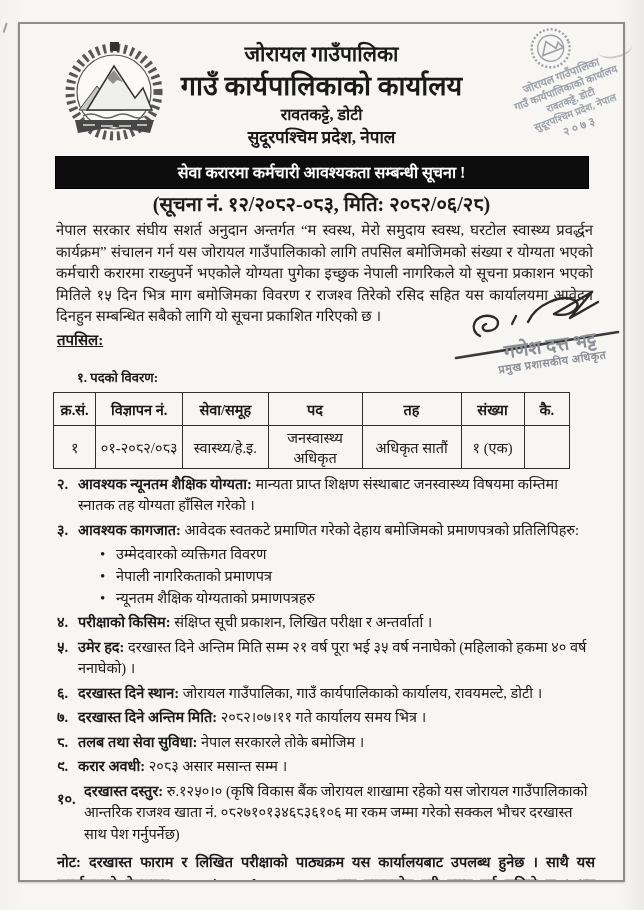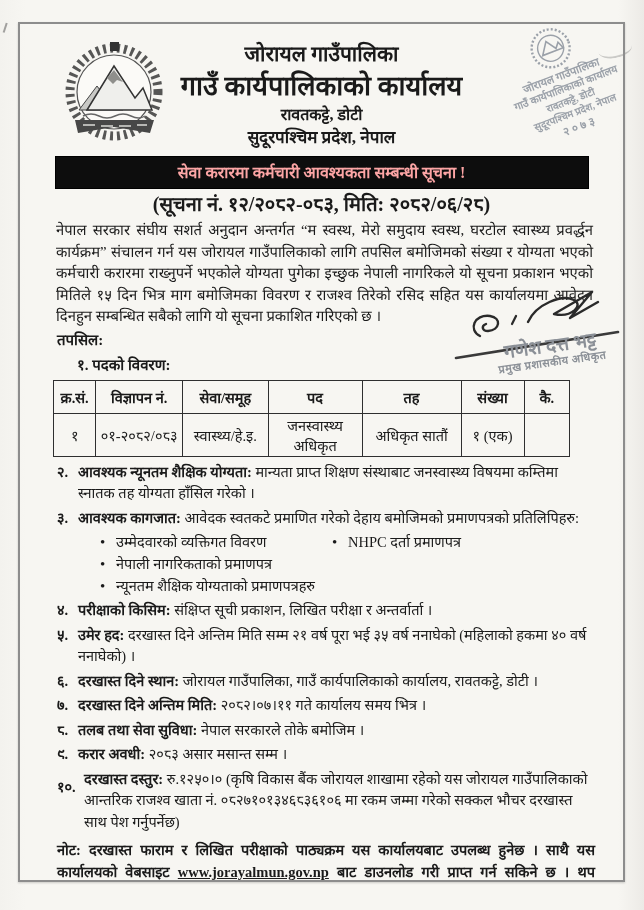--- a/index.html
+++ b/index.html
@@ -36,21 +36,21 @@
     text-align:center; color:#8f96a0; opacity:.88;
   }
   .rstamp .s1{ font-size:11px; font-weight:700; line-height:14px; }
   .rstamp .s2{ font-size:10.5px; font-weight:700; line-height:13px; }
   .rstamp .s3{ font-size:10px; font-weight:700; line-height:13px; }
   .rstamp .s4{ font-size:10px; font-weight:700; line-height:13px; }
   .rstamp .sy{ font-size:11.5px; font-weight:700; letter-spacing:3px; line-height:16px; }
   
   .banner{
     width:532px; margin:6px auto 0;
-    background:#0d0d0d; color:#fca5a5;
+    background:#0d0d0d; color:#ffffff;
     border:1px solid #000;
     text-align:center; font-size:16px; font-weight:700;
     padding:4px 0 5px;
   }
   .notice-line{ text-align:center; font-weight:700; font-size:20px; margin-top:5px; line-height:20px; }
   
   .intro{
     margin:6px 30px 0 36px;
     text-align:justify;
     font-size:14.8px; line-height:21.5px;
@@ -59,22 +59,22 @@
   .sig{ position:absolute; left:420px; top:288px; width:220px; z-index:5; }
   .sig svg{ display:block; margin-left:30px; }
   .sig .nstamp{
     transform:rotate(-8deg);
     margin:-26px 0 0 42px;
     text-align:center; color:#8b9097;
   }
   .sig .nname{ font-size:19px; font-weight:700; line-height:20px; }
   .sig .ntitle{ font-size:11px; font-weight:700; line-height:13px; letter-spacing:.5px; }
   
-  .tapasil{ margin:2px 0 0 37px; font-size:15px; font-weight:700; line-height:21px; }
-  .item1{ margin:4px 0 0 57px; font-size:15px; font-weight:700; line-height:21px; }
+  .tapasil{ margin:2px 0 0 37px; font-size:15px; font-weight:700; text-decoration:underline; line-height:21px; }
+  .item1{ margin:16px 0 0 57px; font-size:13px; font-weight:700; line-height:21px; }
   
   table.positions{
     margin:4px 0 5px 33px;
     width:517px; border-collapse:collapse;
     font-size:14.5px;
   }
   table.positions th, table.positions td{
     border:1.5px solid #2f2f2f;
     text-align:center; vertical-align:middle;
     padding:1px 2px;
@@ -183,40 +183,39 @@
         <span>आवेदक स्वतकटे प्रमाणित गरेको देहाय बमोजिमको प्रमाणपत्रको प्रतिलिपिहरु:</span></span>
     </div>
 
     <div class="bullets">
       <ul class="colL">
         <li>उम्मेदवारको व्यक्तिगत विवरण</li>
         <li>नेपाली नागरिकताको प्रमाणपत्र</li>
         <li>न्यूनतम शैक्षिक योग्यताको प्रमाणपत्रहरु</li>
       </ul>
       <ul>
-        <li>NHPC दर्ता प्रमाणपत्र</li>
       </ul>
     </div>
 
     <div class="item">
       <span class="num">४.</span>
       <span class="body"><span class="lbl">परीक्षाको किसिम:</span>
         <span>संक्षिप्त सूची प्रकाशन, लिखित परीक्षा र अन्तर्वार्ता ।</span></span>
     </div>
 
     <div class="item">
       <span class="num">५.</span>
       <span class="body"><span class="lbl">उमेर हद:</span>
         <span>दरखास्त दिने अन्तिम मिति सम्म २१ वर्ष पूरा भई ३५ वर्ष ननाघेको (महिलाको हकमा ४० वर्ष ननाघेको) ।</span></span>
     </div>
 
     <div class="item">
       <span class="num">६.</span>
       <span class="body"><span class="lbl">दरखास्त दिने स्थान:</span>
-        <span>जोरायल गाउँपालिका, गाउँ कार्यपालिकाको कार्यालय, रावतकट्टे, डोटी ।</span></span>
+        <span>जोरायल गाउँपालिका, गाउँ कार्यपालिकाको कार्यालय, रावयमल्टे, डोटी ।</span></span>
     </div>
 
     <div class="item">
       <span class="num">७.</span>
       <span class="body"><span class="lbl">दरखास्त दिने अन्तिम मिति:</span>
         <span>२०८२।०७।११ गते कार्यालय समय भित्र ।</span></span>
     </div>
 
     <div class="item">
       <span class="num">८.</span>

